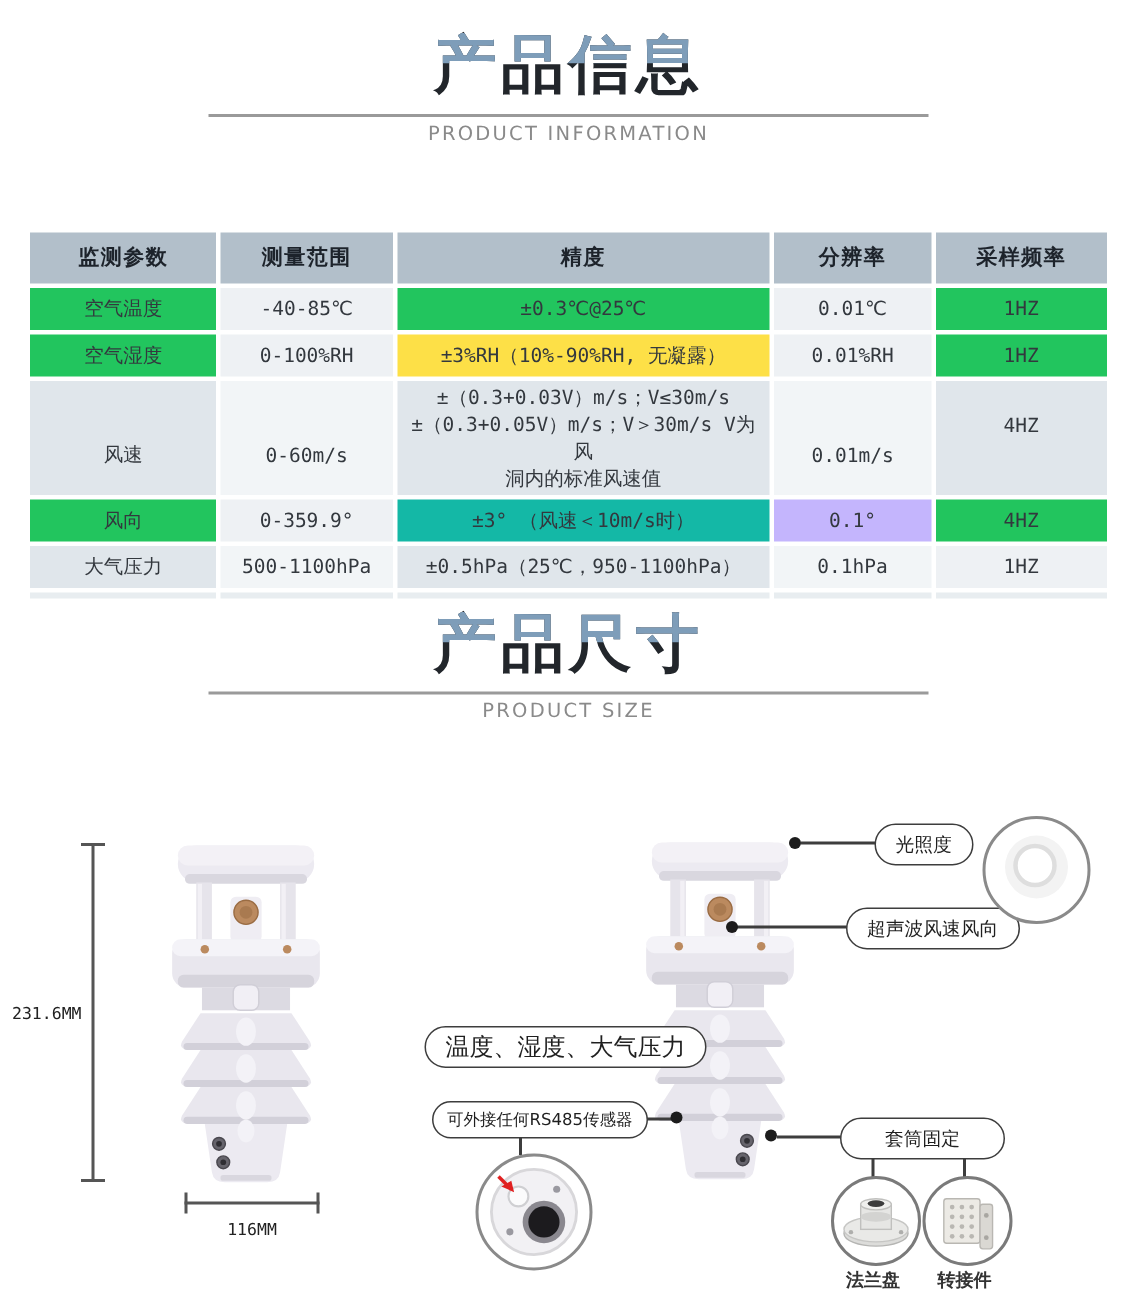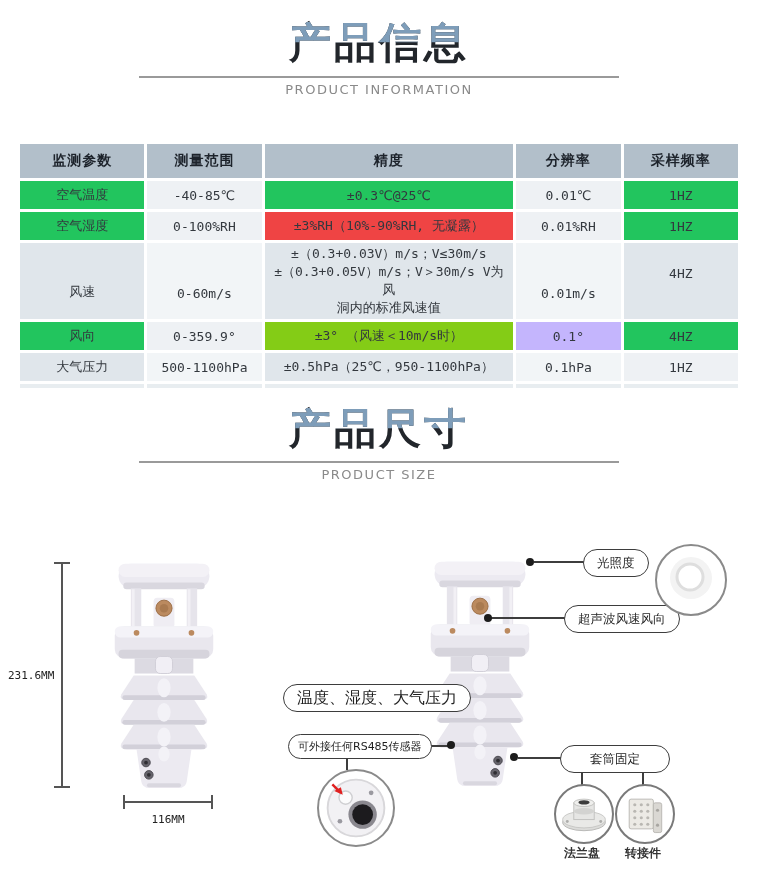--- a/index.html
+++ b/index.html
@@ -10,34 +10,34 @@
   .sec-title{position:absolute;left:0;width:758px;text-align:center;
              font-size:42px;font-weight:700;letter-spacing:3px;color:#22262b;line-height:1;}
   .sec-title .base{position:relative;display:inline-block;color:#22262b;}
   .sec-title .tint{position:absolute;left:0;top:0;width:100%;color:#7e9db9;
                    clip-path:inset(0 0 52% 0);pointer-events:none;}
   .sec-line{position:absolute;left:139px;width:480px;height:2px;background:#9a9a9a;}
   .sec-sub{position:absolute;left:0;width:758px;text-align:center;
            font-size:13px;letter-spacing:1.5px;color:#8a8a8a;}
 
   
-  #spec-wrap{position:absolute;left:17px;top:141px;width:724px;}
+  #spec-wrap{position:absolute;left:17px;top:152px;width:724px;}
   table.spec{width:100%;border-collapse:separate;border-spacing:3px;
              font-family:"DejaVu Sans Mono","DejaVu Sans",sans-serif;
              font-size:13px;color:#33383e;table-layout:fixed;}
   table.spec th{background:#b2bfca;color:#1d232b;font-weight:700;font-size:14px;
                 letter-spacing:1px;height:30px;padding:2px 4px;}
   table.spec td{text-align:center;padding:2px 4px;height:24px;}
   
   table.spec tbody td{background:#22c55e;}
   table.spec tbody td:nth-child(even){background:#eef1f4;}
-  table.spec tbody tr:nth-child(2) td:nth-child(3){background:#ef4444;margin-left:16px;}
+  table.spec tbody tr:nth-child(2) td:nth-child(3){background:#fde047;margin-left:16px;}
   table.spec tbody tr:nth-child(3) td:nth-child(odd){background:#e0e6eb;}
   table.spec tbody tr:nth-child(3) td:nth-child(even){background:#f2f5f7;}
-  table.spec tbody tr:nth-child(4) td:nth-child(3){background:#84cc16;}
+  table.spec tbody tr:nth-child(4) td:nth-child(3){background:#14b8a6;}
   table.spec tbody tr:nth-child(4) td:nth-child(4){background:#c4b5fd;}
   table.spec tbody tr:nth-child(5) td:nth-child(odd){background:#e0e6eb;}
   table.spec tbody tr:nth-child(5) td:nth-child(even){background:#f2f5f7;}
   table.spec tbody tr:nth-child(5) td:nth-child(5){background:#eef1f4;}
   
   table.spec tbody tr:nth-child(3){height:60px;}
   table.spec tbody tr:nth-child(3) td{vertical-align:bottom;padding-bottom:18px;}
   table.spec tbody tr:nth-child(3) td:nth-child(3){vertical-align:middle;padding-bottom:2px;}
   table.spec tbody tr:nth-child(3) td:nth-child(5){vertical-align:middle;padding-bottom:18px;}
   table.spec td:nth-child(3){white-space:pre-line;}

